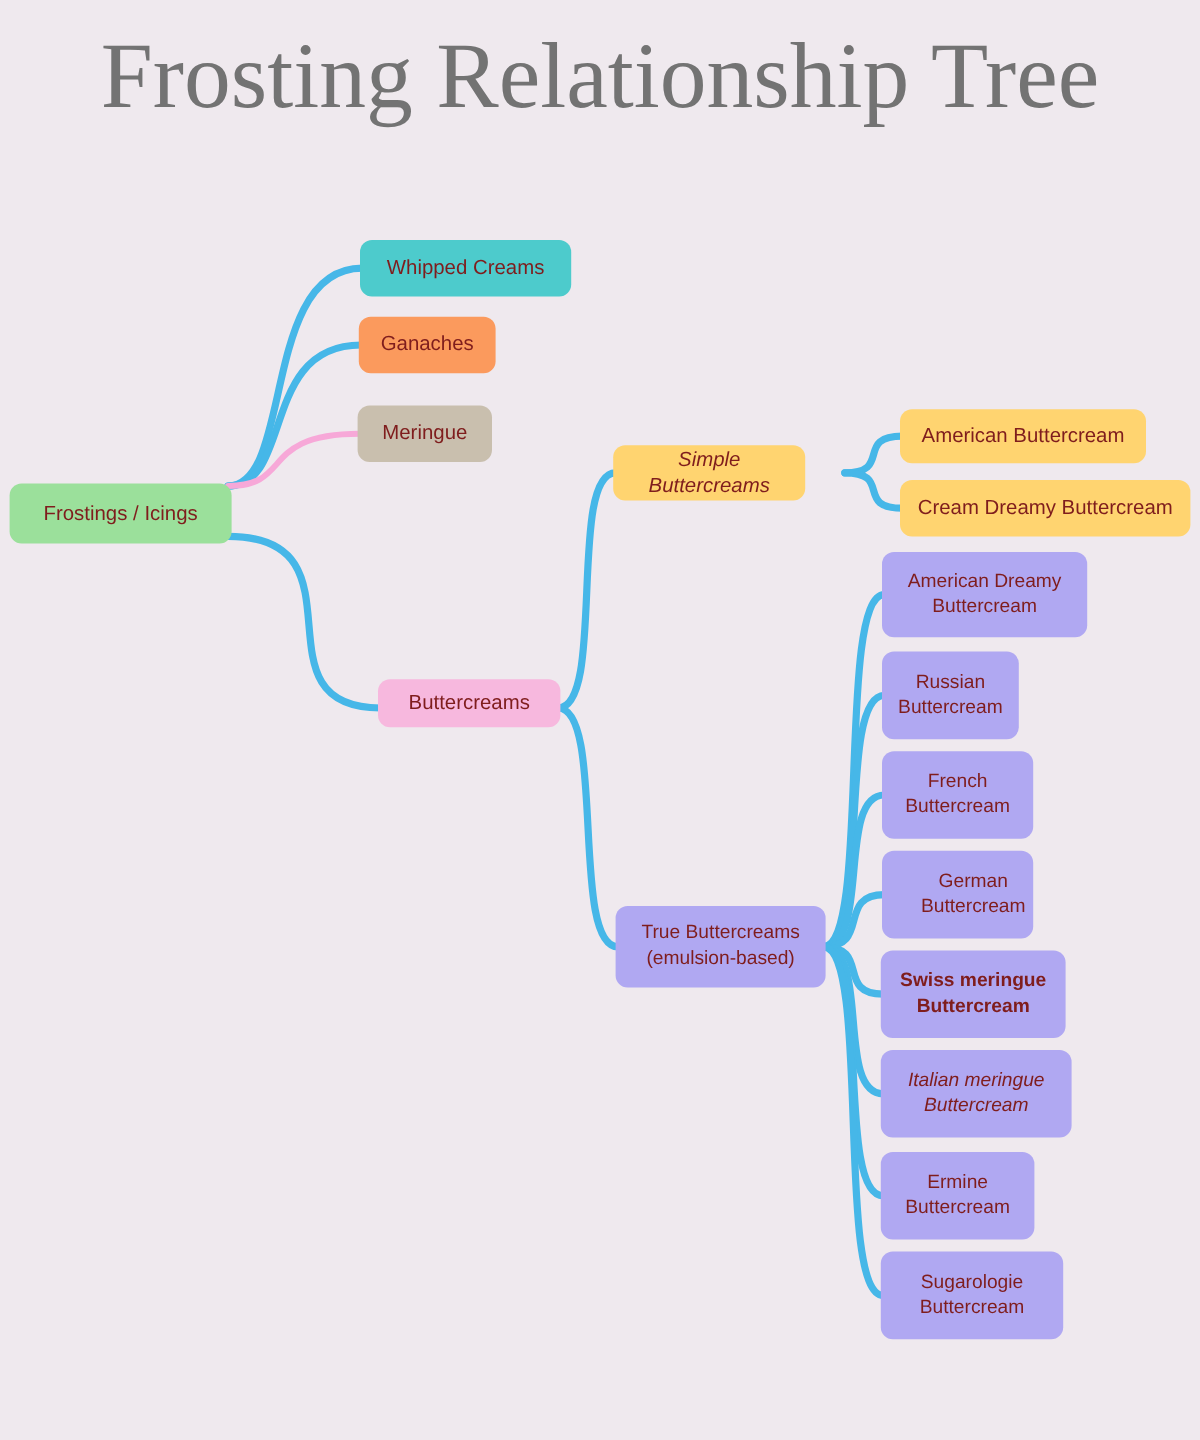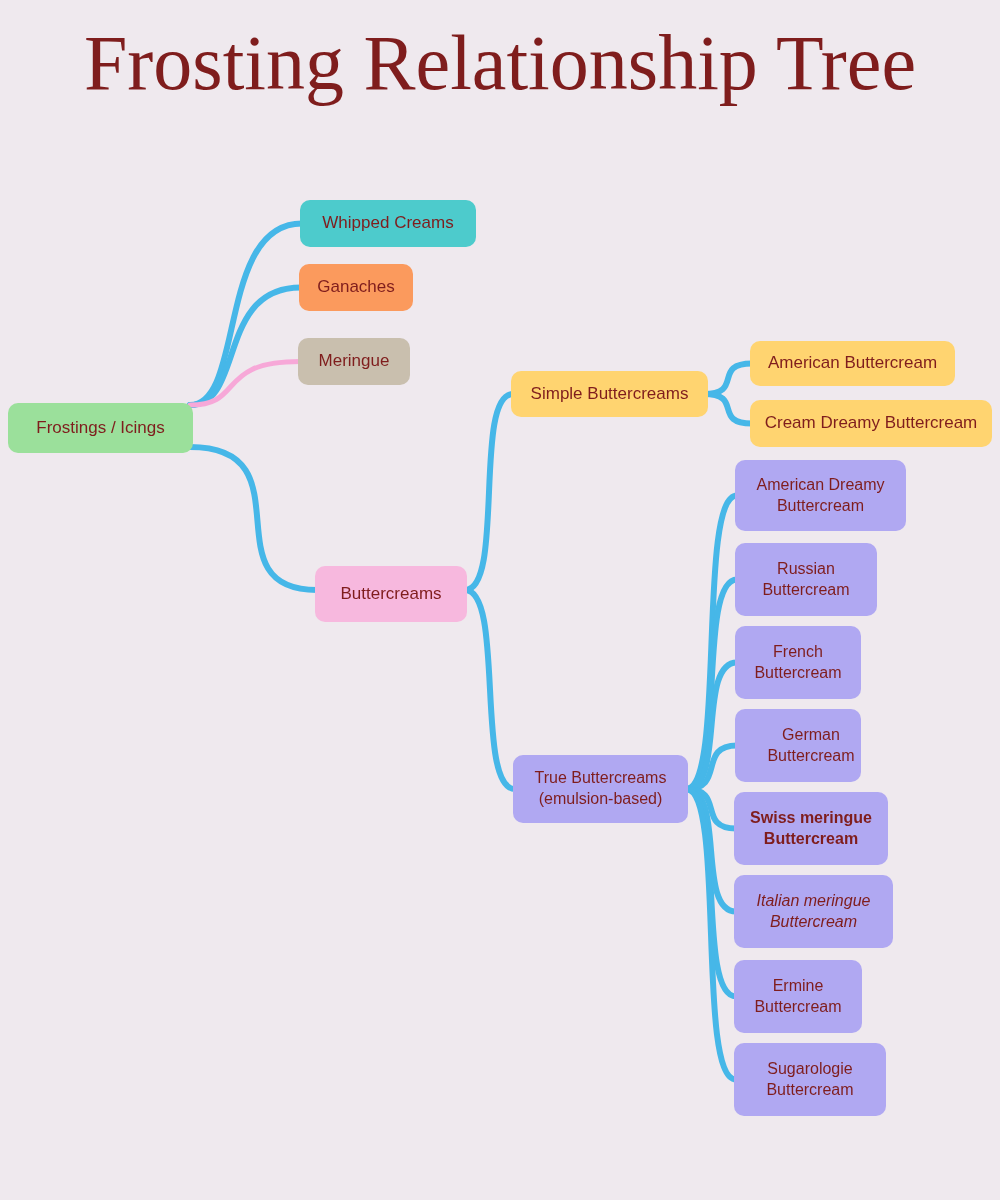--- a/index.html
+++ b/index.html
@@ -23,21 +23,21 @@
   }
   .title {
     position: absolute;
     left: 0;
     top: 22px;
     width: 1000px;
     text-align: center;
     font-family: "Liberation Serif", "DejaVu Serif", serif;
     font-size: 78px;
     font-weight: 400;
-    color: #7f1d1d;
+    color: #737373;
     letter-spacing: 0px;
     line-height: 1.05;
     white-space: nowrap;
   }
   .node {
     position: absolute;
     box-sizing: border-box;
     border-radius: 10px;
     display: flex;
     align-items: center;
@@ -73,29 +73,29 @@
     <path d="M 686 789 C 726 789, 696 1079.5, 736 1079.5" fill="none" stroke="#46b7e8" stroke-width="6" stroke-linecap="round"></path>
   </svg>
 
 <div class="title">Frosting Relationship Tree</div>
 
 <div id="nodes">
     <div class="node" style="left: 8px; top: 403px; width: 185px; height: 50px; background: rgb(155, 224, 155);">Frostings / Icings</div>
     <div class="node" style="left: 300px; top: 200px; width: 176px; height: 47px; background: rgb(77, 203, 204);">Whipped Creams</div>
     <div class="node" style="left: 299px; top: 264px; width: 114px; height: 47px; background: rgb(251, 154, 93);">Ganaches</div>
     <div class="node" style="left: 298px; top: 338px; width: 112px; height: 47px; background: rgb(201, 191, 174);">Meringue</div>
-    <div class="node" style="left: 315px; top: 566px; width: 152px; height: 56px; background: rgb(247, 184, 222);">Buttercreams</div>
-    <div class="node" style="left: 511px; top: 371px; width: 197px; height: 46px; background: rgb(255, 212, 112);">Simple Buttercreams</div>
+    <div class="node" style="left: 315px; top: 566px; width: 152px; height: 40px; background: rgb(247, 184, 222);">Buttercreams</div>
+    <div class="node" style="left: 511px; top: 371px; width: 160px; height: 46px; background: rgb(255, 212, 112); font-style: italic;">Simple Buttercreams</div>
     <div class="node sm" style="left: 513px; top: 755px; width: 175px; height: 68px; background: rgb(176, 168, 242);">True Buttercreams
 (emulsion-based)</div>
     <div class="node" style="left: 750px; top: 341px; width: 205px; height: 45px; background: rgb(255, 212, 112);">American Buttercream</div>
     <div class="node" style="left: 750px; top: 400px; width: 242px; height: 47px; background: rgb(255, 212, 112);">Cream Dreamy Buttercream</div>
     <div class="node sm" style="left: 735px; top: 460px; width: 171px; height: 71px; background: rgb(176, 168, 242);">American Dreamy
 Buttercream</div>
-    <div class="node sm" style="left: 735px; top: 543px; width: 142px; height: 73px; background: rgb(176, 168, 242);">Russian
+    <div class="node sm" style="left: 735px; top: 543px; width: 114px; height: 73px; background: rgb(176, 168, 242);">Russian
 Buttercream</div>
     <div class="node sm" style="left: 735px; top: 626px; width: 126px; height: 73px; background: rgb(176, 168, 242);">French
 Buttercream</div>
     <div class="node sm" style="left: 735px; top: 709px; width: 126px; height: 73px; background: rgb(176, 168, 242); padding-left: 36px;">German
 Buttercream</div>
     <div class="node sm" style="left: 734px; top: 792px; width: 154px; height: 73px; background: rgb(176, 168, 242); font-weight: bold;">Swiss meringue
 Buttercream</div>
     <div class="node sm" style="left: 734px; top: 875px; width: 159px; height: 73px; background: rgb(176, 168, 242); font-style: italic;">Italian meringue
 Buttercream</div>
     <div class="node sm" style="left: 734px; top: 960px; width: 128px; height: 73px; background: rgb(176, 168, 242);">Ermine

